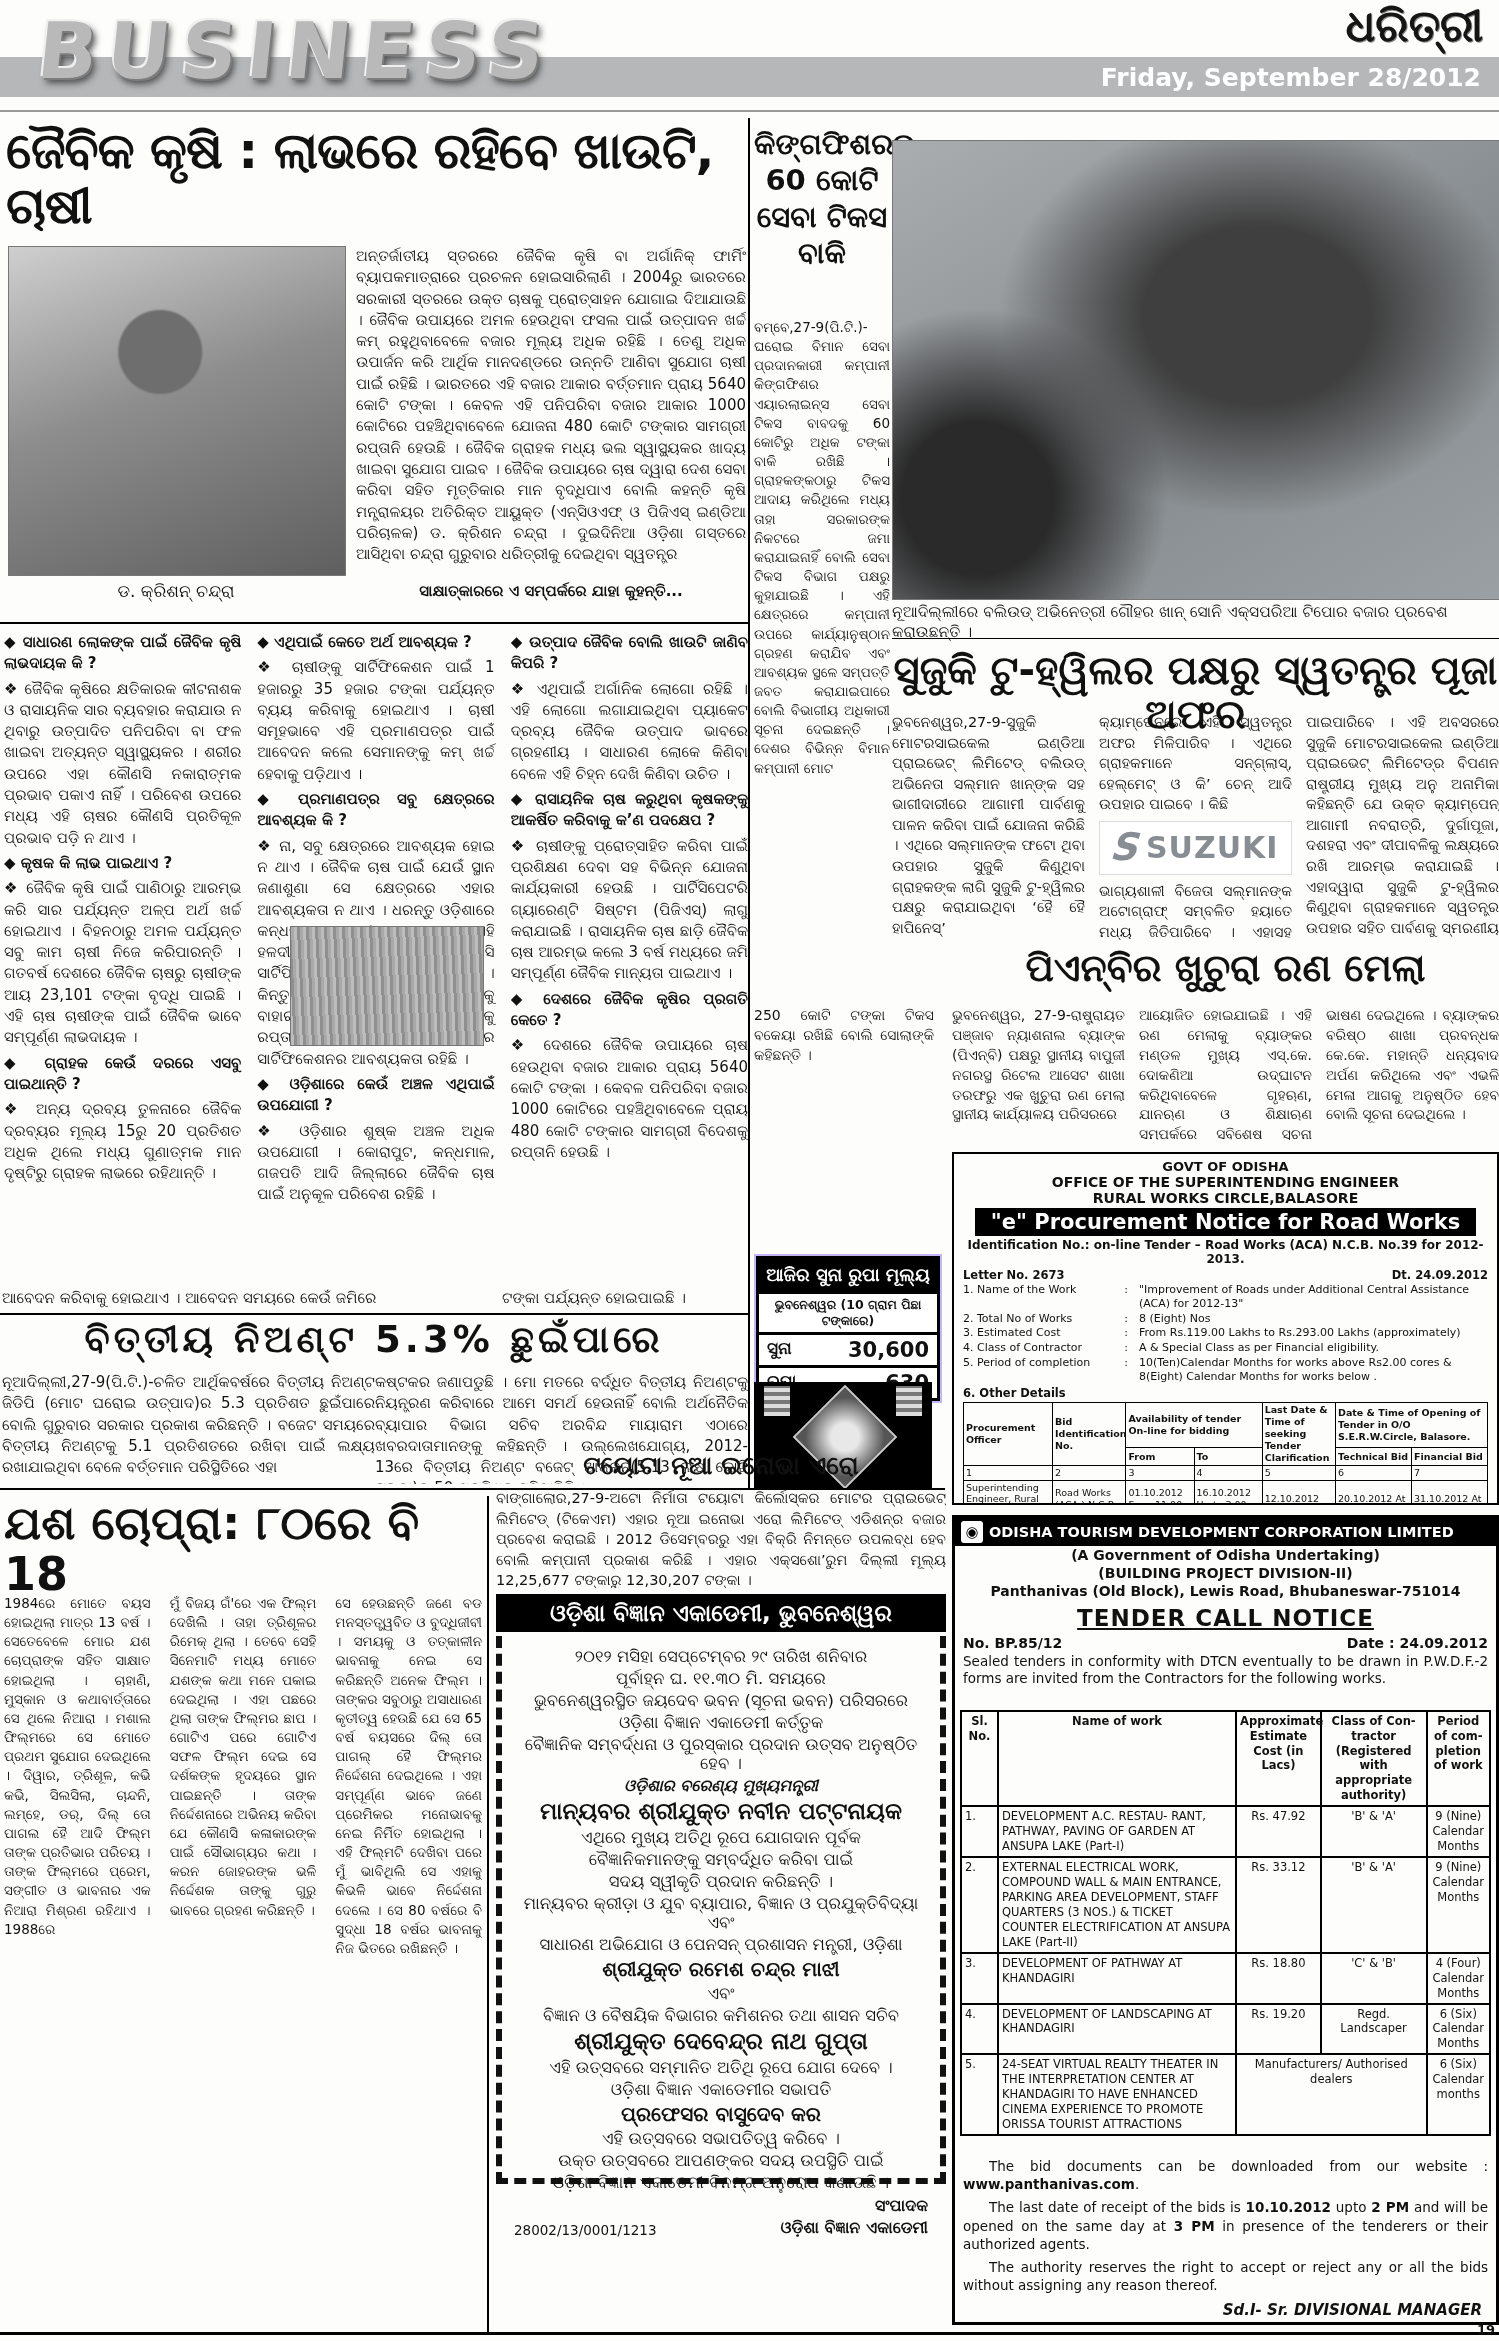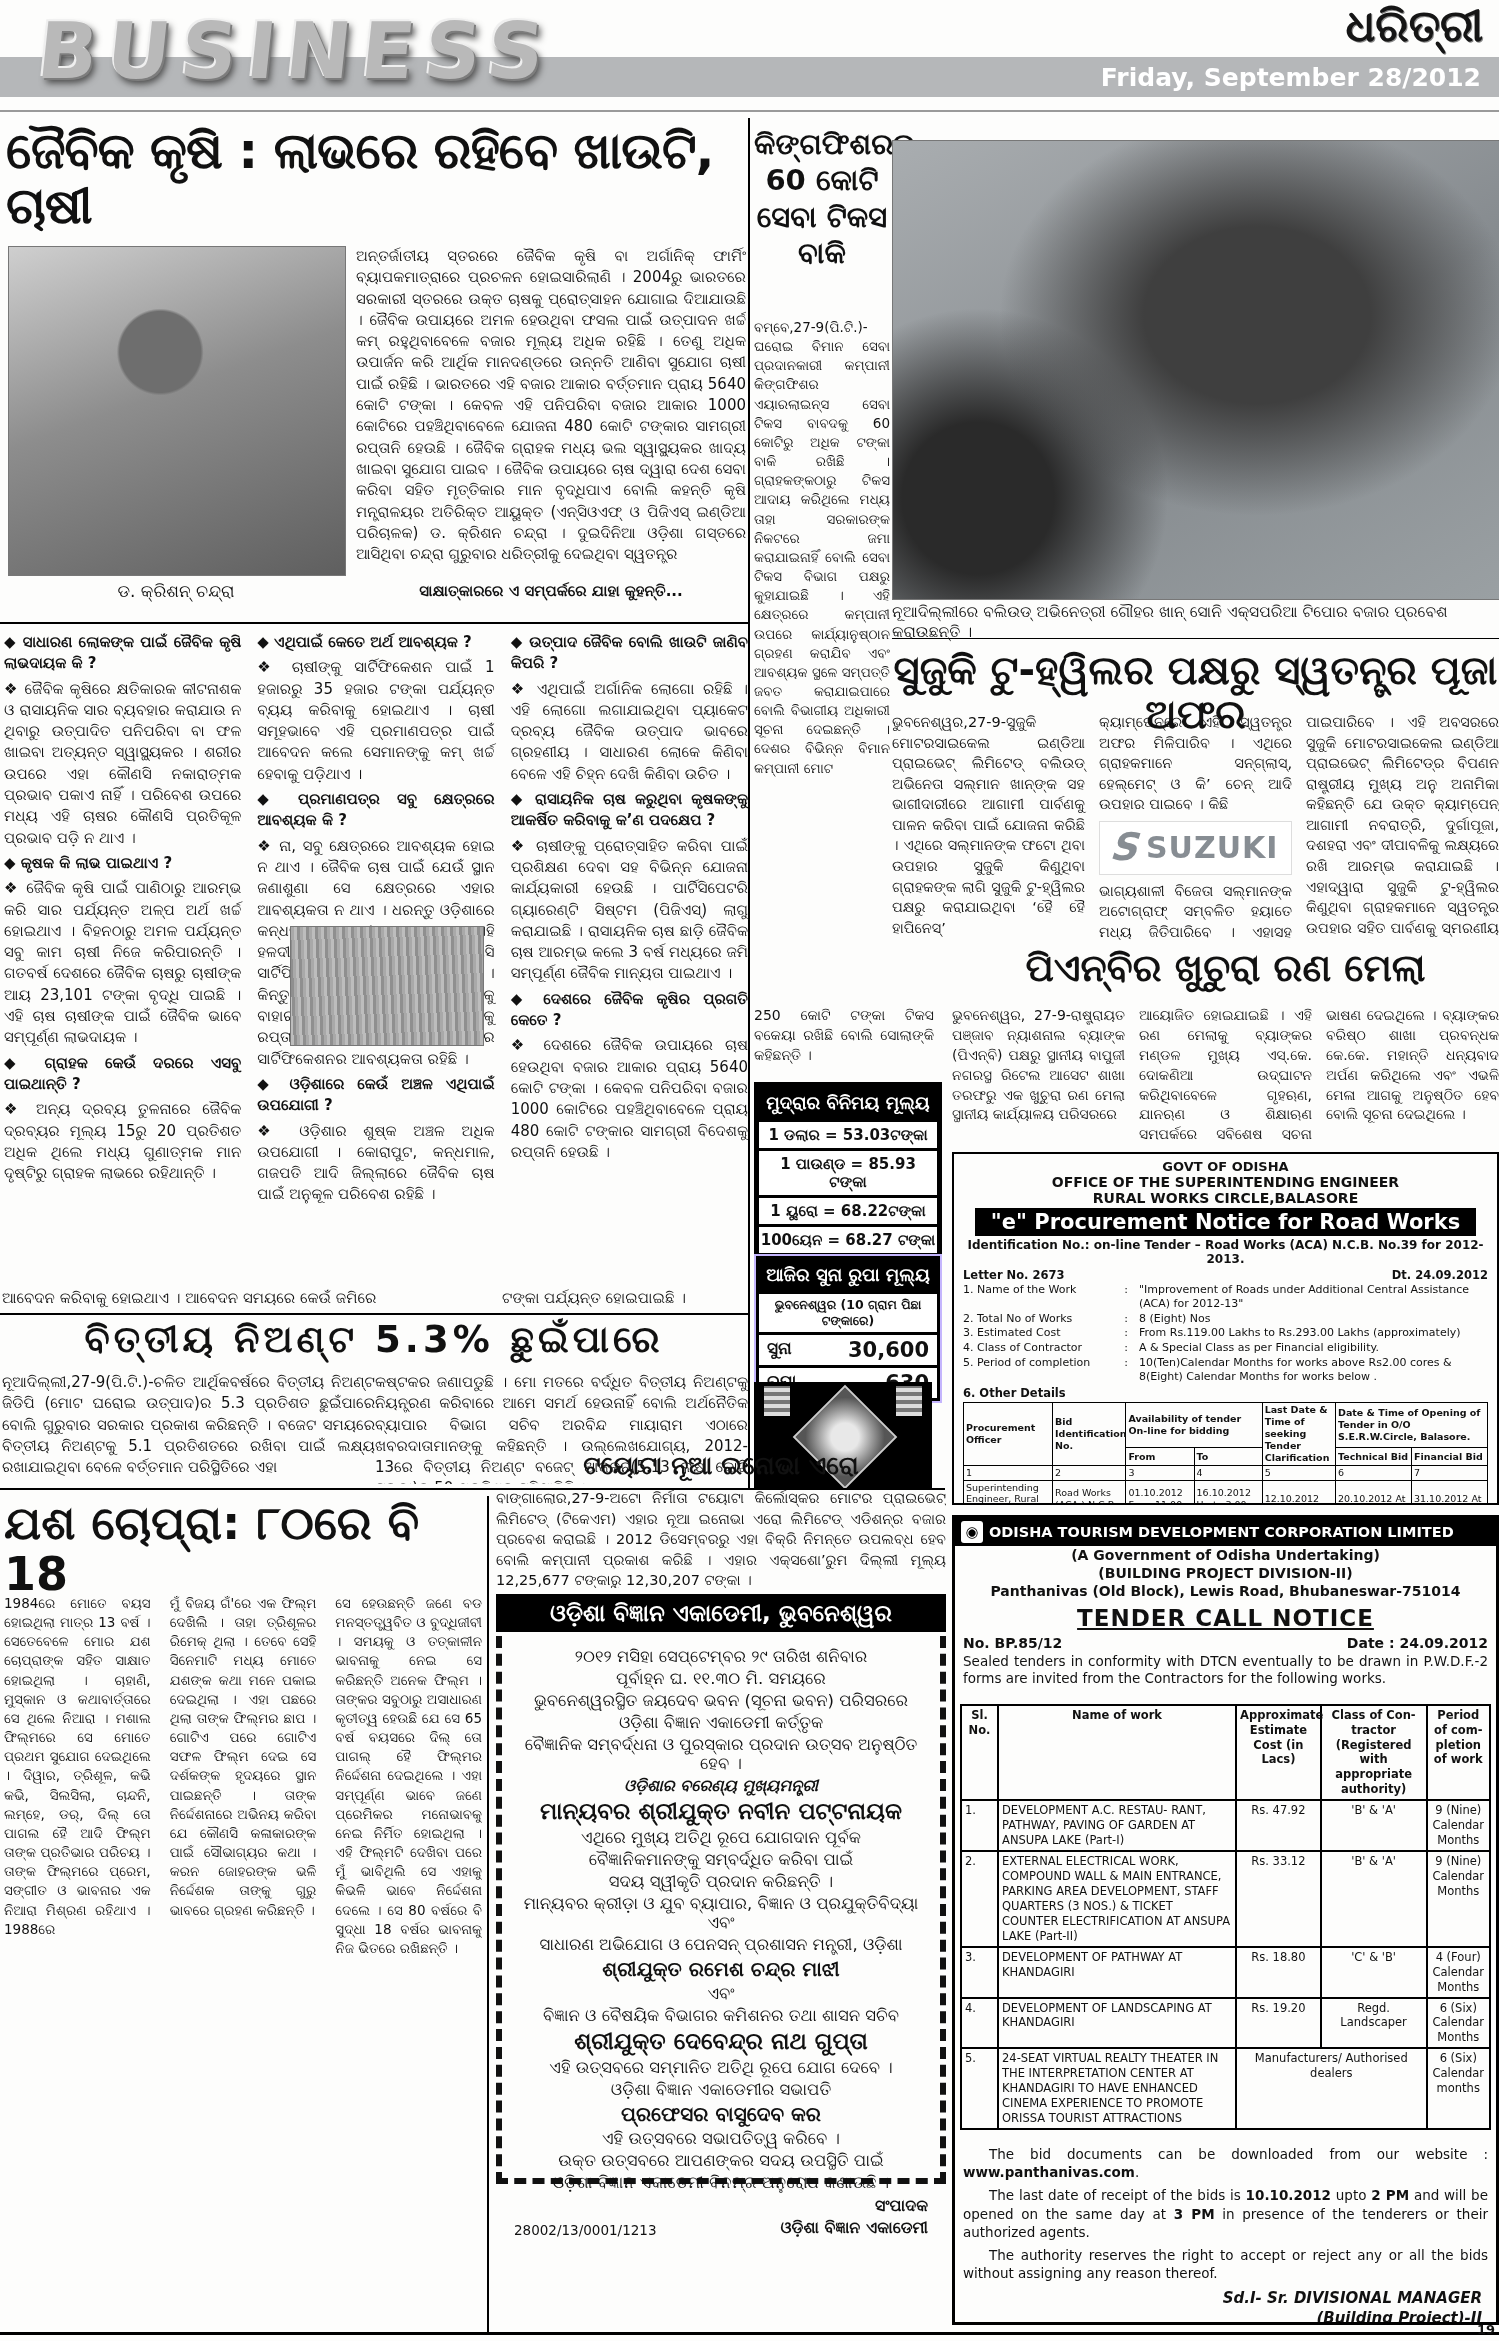--- a/index.html
+++ b/index.html
@@ -122,21 +122,21 @@
       box-sizing:border-box;overflow:hidden;font-size:13.5px;}
   .tender .tban{background:#000;color:#fff;display:flex;align-items:center;gap:6px;
       padding:3px 6px;font-weight:bold;font-size:14.5px;}
   .otdc{width:22px;height:22px;background:#fff;color:#000;border-radius:3px;flex:none;
       display:flex;align-items:center;justify-content:center;font-size:15px;font-weight:bold;}
   .tender .tc{text-align:center;font-weight:bold;font-size:14px;line-height:1.3;}
   .tender .ttitle{text-align:center;font-weight:bold;font-size:23px;text-decoration:underline;
       letter-spacing:1px;margin:4px 0;}
   .tender .trow{display:flex;justify-content:space-between;font-weight:bold;padding:0 8px;font-size:14px;}
   .tender .tintro{padding:2px 8px;text-align:justify;line-height:1.3;}
-  .tender table{width:calc(100% - 10px);margin:14px 5px;border-collapse:collapse;font-size:11.5px;
+  .tender table{width:calc(100% - 10px);margin:20px 5px;border-collapse:collapse;font-size:11.5px;
       table-layout:fixed;}
   .tender th,.tender td{border:2px solid #000;padding:2px 3px;vertical-align:top;line-height:1.3;}
   .tender th{text-align:center;}
   .tender td.cc{text-align:center;}
   .tender .note{padding:1px 8px;text-indent:26px;text-align:justify;line-height:1.35;margin-top:3px;}
   .tender .sd{font-weight:bold;font-style:italic;text-align:right;padding:4px 14px 0 0;
       font-size:15px;line-height:1.35;}
   
   .foot-rule{position:absolute;left:0;top:2332px;width:1499px;height:3px;background:#000;}
   .pageno{position:absolute;right:4px;top:2322px;font-size:13px;font-weight:bold;}
@@ -206,27 +206,20 @@
     <div>ପାଇପାରିବେ । ଏହି ଅବସରରେ ସୁଜୁକି ମୋଟରସାଇକେଲ ଇଣ୍ଡିଆ ପ୍ରାଇଭେଟ୍ ଲିମିଟେଡ୍‌ର ବିପଣନ ରାଷ୍ଟ୍ରୀୟ ମୁଖ୍ୟ ଅନୁ ଅନାମିକା କହିଛନ୍ତି ଯେ ଉକ୍ତ କ୍ୟାମ୍ପେନ୍ ଆଗାମୀ ନବରାତ୍ରି, ଦୁର୍ଗାପୂଜା, ଦଶହରା ଏବଂ ଦୀପାବଳିକୁ ଲକ୍ଷ୍ୟରେ ରଖି ଆରମ୍ଭ କରାଯାଇଛି । ଏହାଦ୍ୱାରା ସୁଜୁକି ଟୁ-ହ୍ୱିଲର କିଣୁଥିବା ଗ୍ରାହକମାନେ ସ୍ୱତନ୍ତ୍ର ଉପହାର ସହିତ ପାର୍ବଣକୁ ସ୍ମରଣୀୟ କରିପାରିବେ ।</div>
   </div>
 
   <div class="abs pnb-hl hl">ପିଏନ୍‌ବିର ଖୁଚୁରା ରଣ ମେଲା</div>
   <div class="abs cols pnb-cols odia">
     <div>ଭୁବନେଶ୍ୱର, 27-9-ରାଷ୍ଟ୍ରାୟତ ପଞ୍ଜାବ ନ୍ୟାଶନାଲ ବ୍ୟାଙ୍କ (ପିଏନ୍‌ବି) ପକ୍ଷରୁ ସ୍ଥାନୀୟ ବାପୁଜୀ ନଗରସ୍ଥ ରିଟେଲ ଆସେଟ ଶାଖା ତରଫରୁ ଏକ ଖୁଚୁରା ରଣ ମେଲା ସ୍ଥାନୀୟ କାର୍ଯ୍ୟାଳୟ ପରିସରରେ</div>
     <div>ଆୟୋଜିତ ହୋଇଯାଇଛି । ଏହି ରଣ ମେଲାକୁ ବ୍ୟାଙ୍କର ମଣ୍ଡଳ ମୁଖ୍ୟ ଏସ୍.କେ. ଦୋକଣିଆ ଉଦ୍‌ଘାଟନ କରିଥିବାବେଳେ ଗୃହଋଣ, ଯାନଋଣ ଓ ଶିକ୍ଷାଋଣ ସମ୍ପର୍କରେ ସବିଶେଷ ସୂଚନା ଦେଇ</div>
     <div>ଭାଷଣ ଦେଇଥିଲେ । ବ୍ୟାଙ୍କର ବରିଷ୍ଠ ଶାଖା ପ୍ରବନ୍ଧକ କେ.କେ. ମହାନ୍ତି ଧନ୍ୟବାଦ ଅର୍ପଣ କରିଥିଲେ ଏବଂ ଏଭଳି ମେଳା ଆଗକୁ ଅନୁଷ୍ଠିତ ହେବ ବୋଲି ସୂଚନା ଦେଇଥିଲେ ।</div>
   </div>
 
-  <div class="abs forex">
-    <div class="t">ମୁଦ୍ରାର ବିନିମୟ ମୂଲ୍ୟ</div>
-    <div class="r">1 ଡଲାର  = 53.03ଟଙ୍କା</div>
-    <div class="r">1 ପାଉଣ୍ଡ  = 85.93 ଟଙ୍କା</div>
-    <div class="r">1 ୟୁରୋ  = 68.22ଟଙ୍କା</div>
-    <div class="r">100ୟେନ = 68.27 ଟଙ୍କା</div>
-  </div>
 
   <div class="abs bullion">
     <div class="t">ଆଜିର ସୁନା ରୁପା ମୂଲ୍ୟ</div>
     <div class="sub">ଭୁବନେଶ୍ୱର (10 ଗ୍ରାମ ପିଛା ଟଙ୍କାରେ)</div>
     <div class="row">
       <span class="lab">ସୁନା</span>
       <span class="val">30,600</span>
     </div>
     <div class="row">
       <span class="lab">ରୁପା</span>

